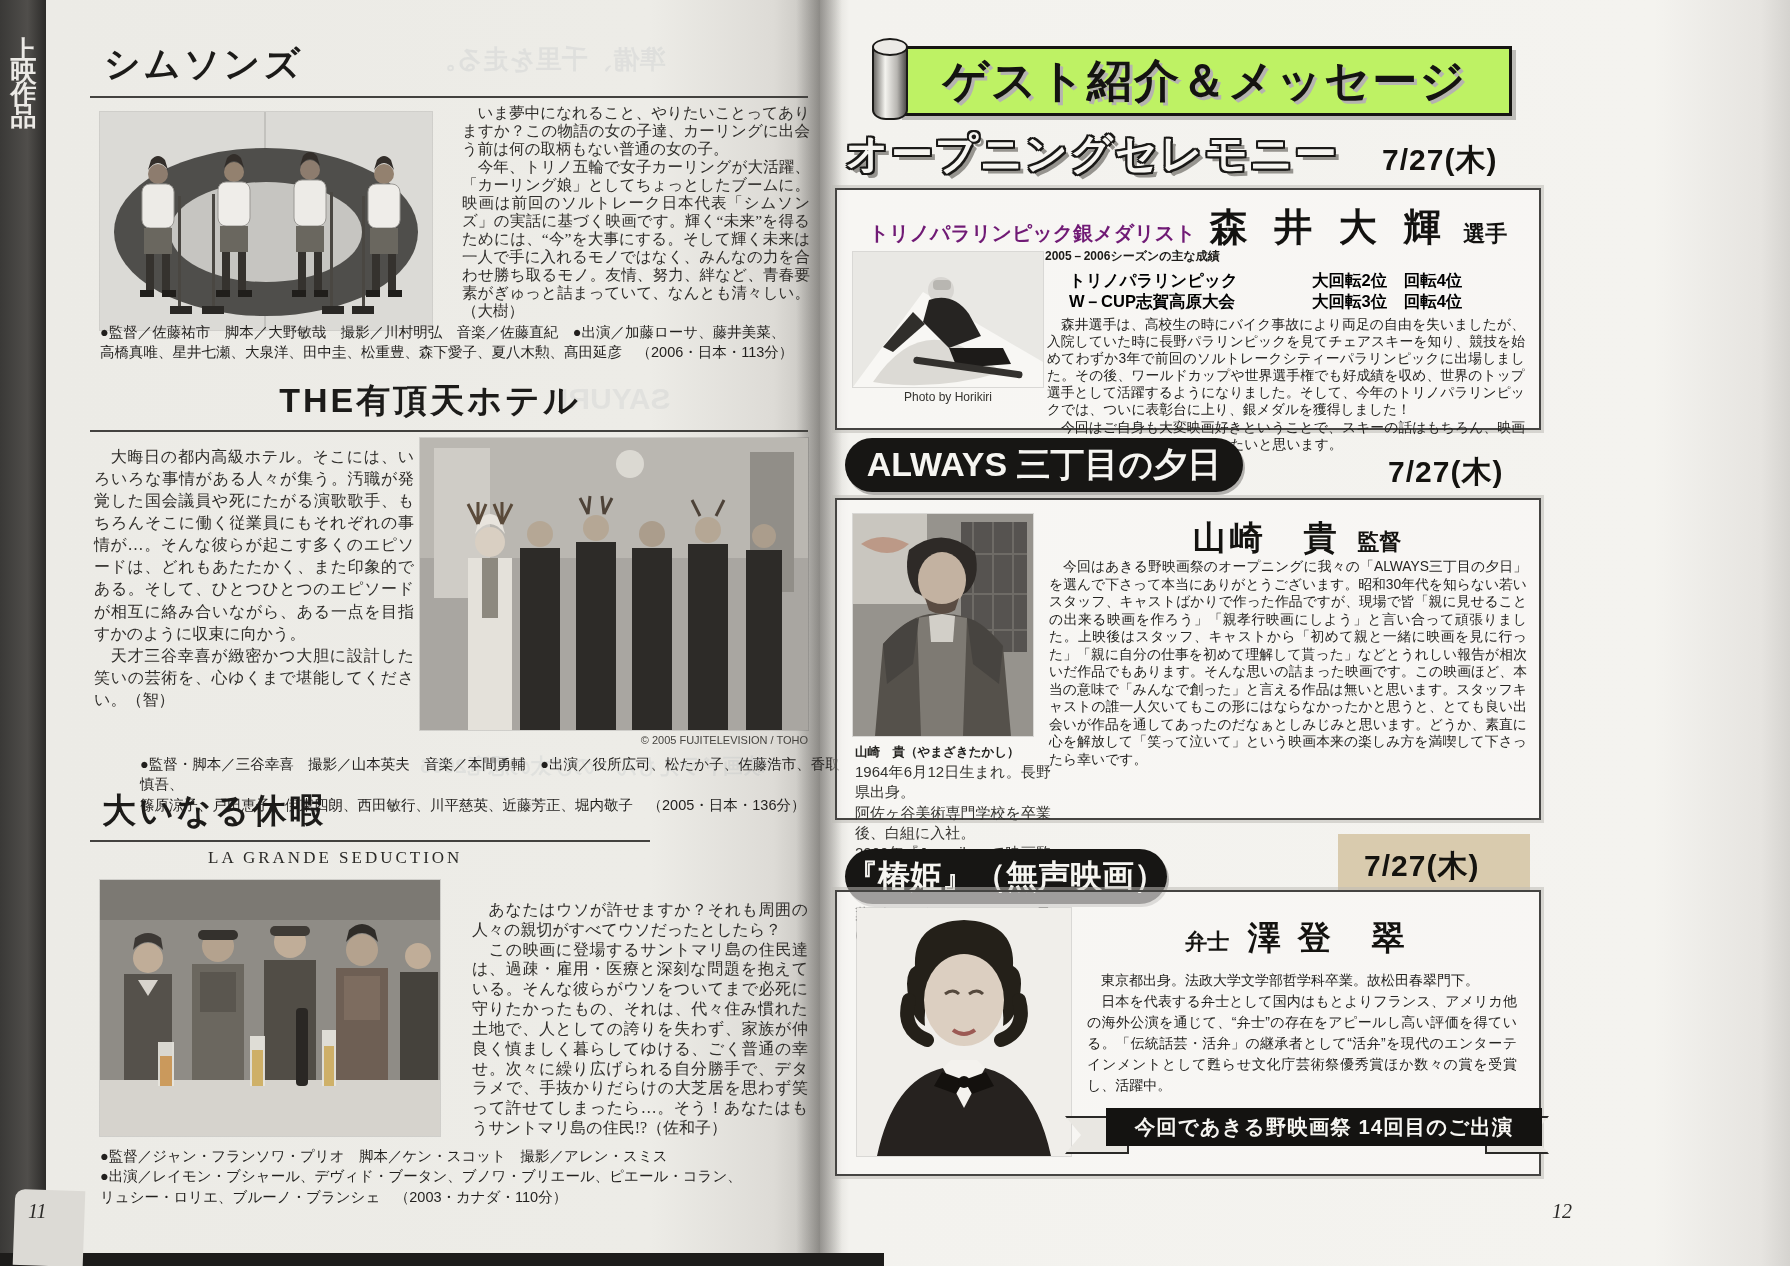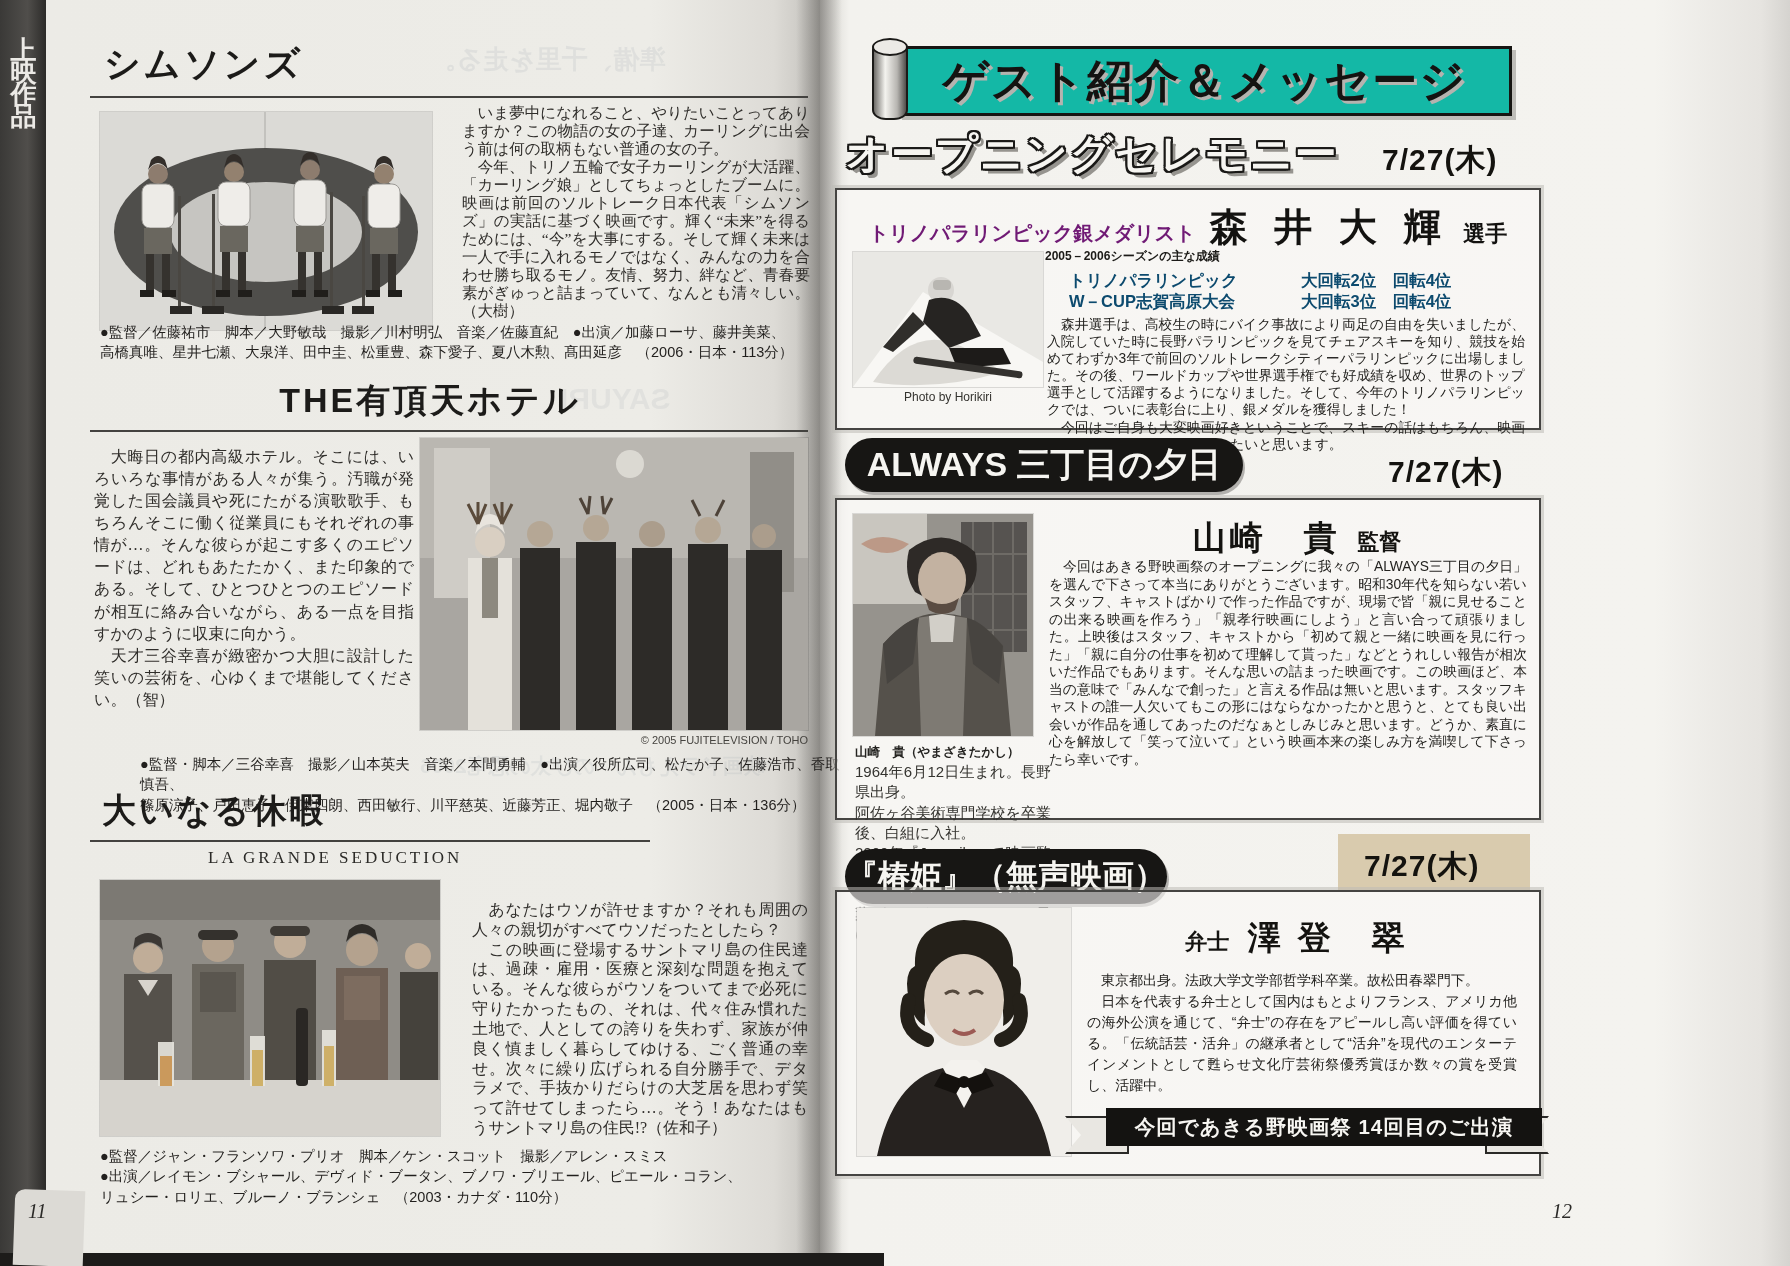--- a/index.html
+++ b/index.html
@@ -34,21 +34,21 @@
   .credits{font-size:14.5px;line-height:1.4;color:#211f1d;white-space:pre-line;}
   .photocredit{font-size:11px;color:#45433f;text-align:right;}
   .subtitle-latin{font-family:"Liberation Serif",serif;font-size:17px;letter-spacing:3px;color:#2b2a27;}
   .bleed{color:#7d8b98;transform:scaleX(-1);filter:blur(.6px);font-weight:bold;}
 
   
   .photo{box-shadow:0 0 0 1px rgba(0,0,0,.12);}
   .photo svg{display:block;}
 
   
-  .scroll-banner{left:898px;top:46px;width:608px;height:64px;background:#14b8a6;
+  .scroll-banner{left:898px;top:46px;width:608px;height:64px;background:#bef264;
     border:3px solid #161512;box-shadow:4px 4px 0 rgba(90,88,84,.35);
     display:flex;align-items:center;justify-content:center;}
   .scroll-banner-text{font-size:45px;font-weight:bold;letter-spacing:2px;color:#141311;
     text-shadow:3px 3px 0 #b5b3af;}
   .scroll-roll{left:872px;top:40px;width:32px;height:76px;
     background:linear-gradient(90deg,#6e6c68,#f4f3ef 35%,#b7b5b1 72%,#514f4c);
     border:2px solid #1b1a18;border-radius:14px/10px;}
   .scroll-roll::before{content:"";position:absolute;left:-2px;top:-4px;width:32px;height:14px;
     background:#eceae6;border:2px solid #1b1a18;border-radius:50%;}
   .bubble-heading{font-size:42px;font-weight:bold;color:#f6f5f1;letter-spacing:2px;
@@ -58,21 +58,21 @@
   .guest-box{background:rgba(250,249,246,.6);border:2px solid #454442;
     box-shadow:0 0 0 3px rgba(190,188,183,.55);}
   .black-banner{background:#171614;border-radius:28px;color:#f6f5f1;display:flex;
     align-items:center;justify-content:center;font-weight:bold;
     box-shadow:2px 3px 0 rgba(80,78,74,.4);}
   .beige-patch{background:#d9cbae;}
   .morii-label{font-size:20px;font-weight:bold;color:#701a75;}
   .morii-name{font-size:38px;font-weight:bold;letter-spacing:8px;color:#131210;}
   .morii-suffix{font-size:22px;font-weight:bold;color:#131210;}
   .results-title{font-size:12px;font-weight:bold;color:#1b1a17;}
-  .results-row{font-size:16.5px;font-weight:bold;color:#0c4a6e;display:flex;}
+  .results-row{font-size:16.5px;font-weight:bold;color:#000000;display:flex;gap:11px;}
   .results-event{width:232px;}
   .guest-body{font-size:13.8px;line-height:1.24;color:#242320;text-align:justify;white-space:pre-line;}
   .caption-small{font-size:15px;line-height:1.35;color:#34332f;white-space:pre-line;text-align:justify;}
   .caption-name{font-size:12.5px;font-weight:bold;color:#242320;}
   .guest-name-big{font-size:33px;font-weight:bold;letter-spacing:4px;color:#141310;margin-top:44px;}
   .guest-name-small{font-size:22px;font-weight:bold;color:#141310;}
   .ribbon-bar{background:#141311;color:#f7f6f2;display:flex;align-items:center;justify-content:center;
     font-weight:bold;font-size:20.5px;letter-spacing:1px;}
   .ribbon-tail{width:60px;height:34px;background:#e9e7e2;border:2px solid #2a2927;top:8px;}
   .tail-l{clip-path:polygon(0 0,100% 0,100% 100%,0 100%,16px 50%);}

